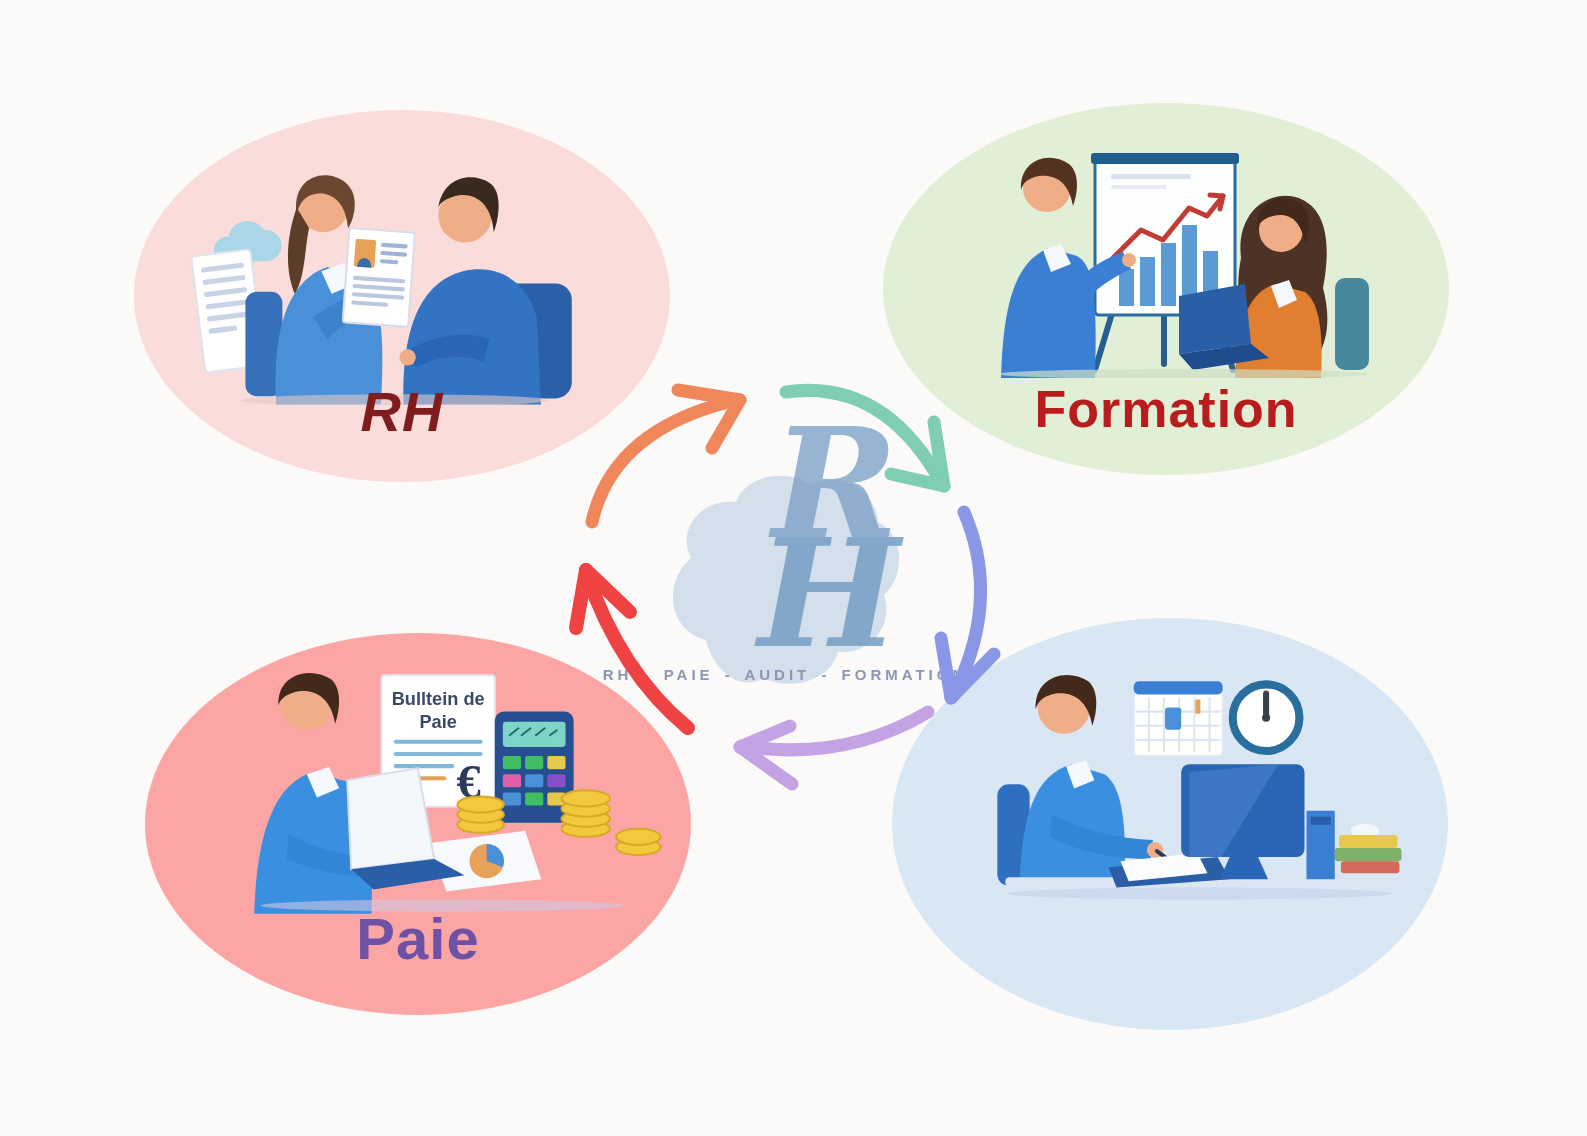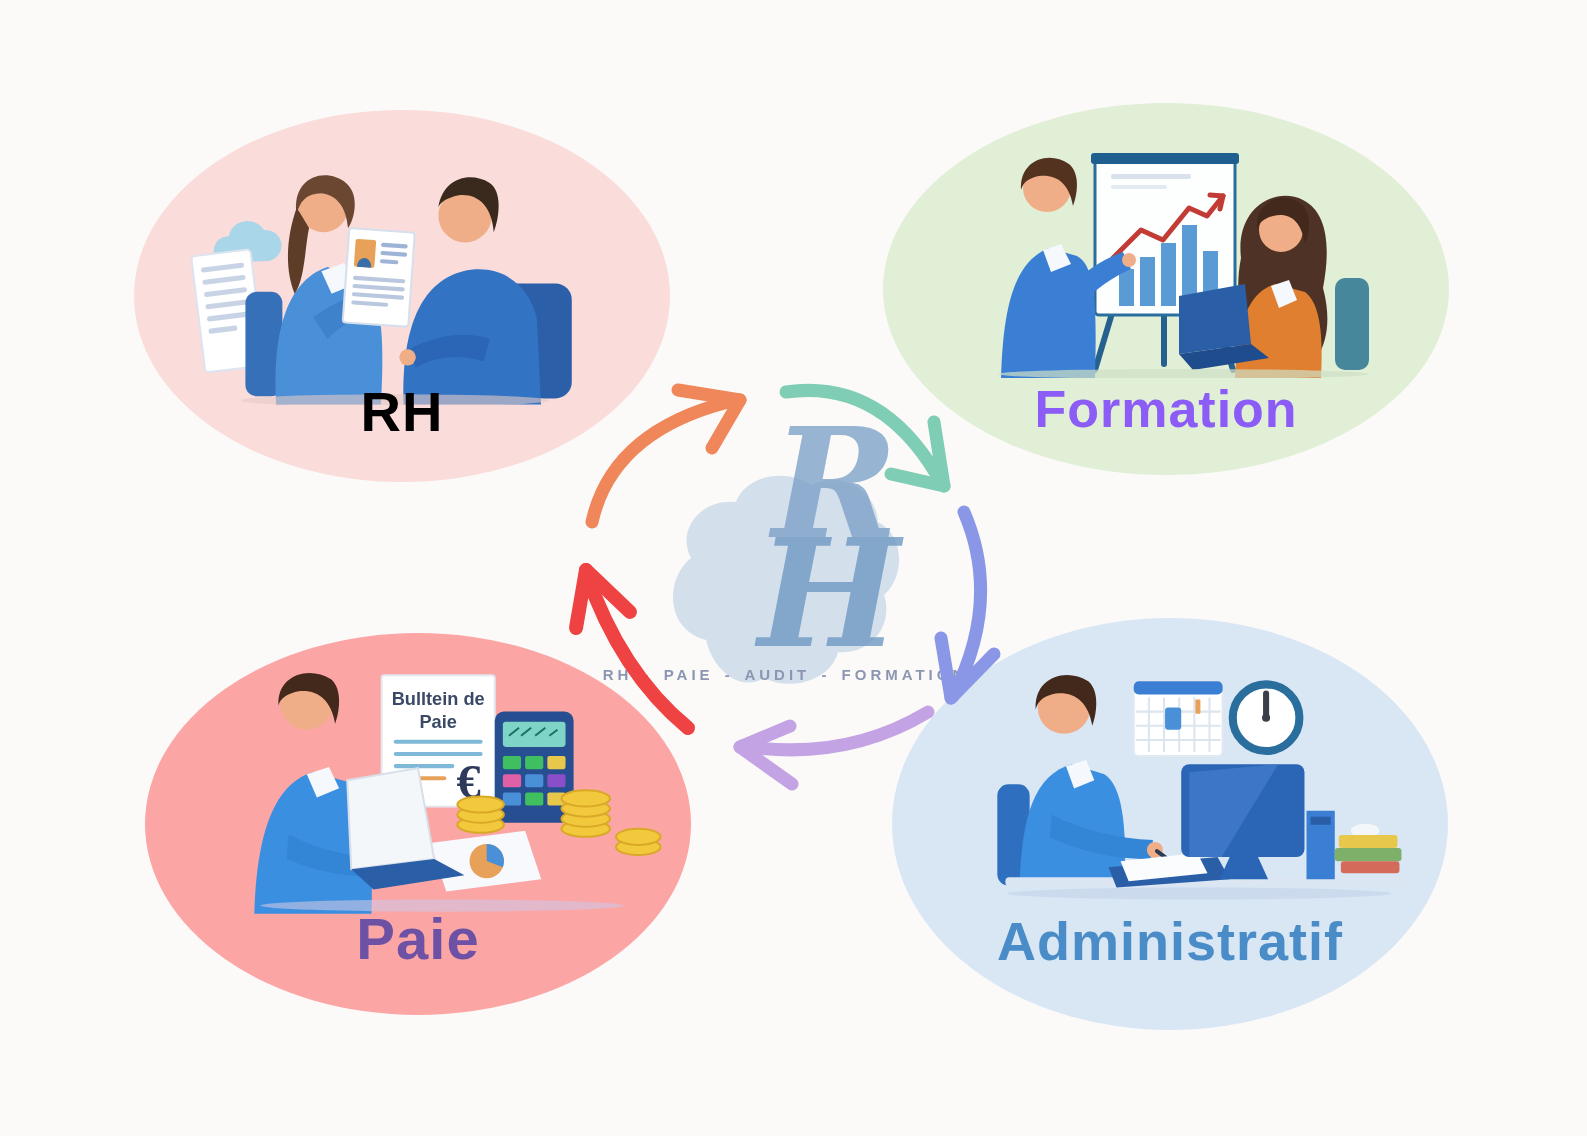--- a/index.html
+++ b/index.html
@@ -103,21 +103,21 @@
 
       <g>
         <path d="M208 250 C206 185 220 132 266 120 C302 112 330 132 338 166 L342 250 Z" fill="#3273c4"></path>
         <path d="M214 196 C240 182 268 178 292 186 L286 208 C262 200 238 204 220 214 Z" fill="#2b65b5"></path>
         <circle cx="212" cy="204" r="8" fill="#efae87"></circle>
         <circle cx="268" cy="66" r="26" fill="#efae87"></circle>
         <path d="M242 58 C246 30 272 22 292 34 C304 42 302 66 296 82 C294 56 280 44 262 46 C252 48 244 52 242 58 Z" fill="#3a2a1d"></path>
       </g>
       <ellipse cx="200" cy="246" rx="150" ry="6" fill="#e3c9c6" opacity="0.6"></ellipse>
     </svg>
-    <div class="label" style="color: #000000;">RH</div>
+    <div class="label" style="color: #7f1d1d; font-style: italic;">RH</div>
   </div>
 
   <div class="node node-formation" style="background: rgb(224, 239, 214);">
     <svg class="illus" viewBox="0 0 400 240">
 
       <g>
         <path d="M130 172 L112 232" stroke="#25608f" stroke-width="6" stroke-linecap="round"></path>
         <path d="M232 172 L250 232" stroke="#25608f" stroke-width="6" stroke-linecap="round"></path>
         <path d="M181 176 L181 226" stroke="#25608f" stroke-width="6" stroke-linecap="round"></path>
         <rect x="112" y="22" width="140" height="155" rx="4" fill="#fdfefe" stroke="#2a6e9e" stroke-width="3"></rect>
@@ -155,21 +155,21 @@
         <circle cx="298" cy="92" r="22" fill="#efae87"></circle>
         <path d="M274 92 C272 62 300 52 318 66 C330 76 326 96 322 106 C318 82 306 74 290 78 C282 80 276 84 274 92 Z" fill="#42291c"></path>
       </g>
 
       <g>
         <path d="M196 158 L262 146 L268 206 L196 216 Z" fill="#2a5fa8"></path>
         <path d="M196 216 L268 206 L286 220 L210 232 Z" fill="#1f4c8c"></path>
       </g>
       <ellipse cx="200" cy="236" rx="185" ry="5" fill="#cfe0c4" opacity="0.7"></ellipse>
     </svg>
-    <div class="label" style="color: #8b5cf6;">Formation</div>
+    <div class="label" style="color: #b91c1c;">Formation</div>
   </div>
 
   <div class="node node-paie" style="background: #fca5a5;">
     <svg class="illus" viewBox="0 0 470 250">
 
       <g>
         <rect x="150" y="14" width="112" height="130" rx="3" fill="#ffffff" stroke="#e2e7f0" stroke-width="2"></rect>
         <text x="206" y="44" text-anchor="middle" font-family="Liberation Sans, sans-serif" font-size="18" font-weight="700" fill="#3a4a66">Bulltein de</text>
         <text x="206" y="66" text-anchor="middle" font-family="Liberation Sans, sans-serif" font-size="18" font-weight="700" fill="#3a4a66">Paie</text>
         <g fill="#7fb8d8">
@@ -291,21 +291,20 @@
       </g>
 
       <g>
         <ellipse cx="394" cy="178" rx="14" ry="7" fill="#f4f7fa"></ellipse>
         <rect x="368" y="182" width="58" height="13" rx="3" fill="#e8c84a"></rect>
         <rect x="364" y="195" width="66" height="13" rx="3" fill="#7fb069"></rect>
         <rect x="370" y="208" width="58" height="12" rx="3" fill="#d46a5a"></rect>
       </g>
       <ellipse cx="230" cy="240" rx="190" ry="6" fill="#c2d4e8" opacity="0.6"></ellipse>
     </svg>
-    <div class="label" style="color: rgb(74, 140, 199);">Administratif</div>
   </div>
 
   <div class="center-logo">
     <svg class="blob" viewBox="0 0 270 270">
       <path opacity="0.75" d="M60 200 C20 190 18 140 45 118 C30 90 55 58 90 62 C100 35 140 28 165 45 C195 30 230 50 232 82 C258 95 260 135 238 155 C248 185 225 215 192 212 C185 240 145 252 118 238 C95 252 68 232 60 200 Z" fill="#c7d5e8"></path>
     </svg>
     <span class="monogram monogram-r" style="color: rgb(127, 163, 201);">R</span>
     <span class="monogram monogram-h" style="color: rgb(111, 154, 196);">H</span>
     <div class="tagline" style="color: rgb(140, 150, 178);">RH - PAIE - AUDIT - FORMATION</div>
   </div>

